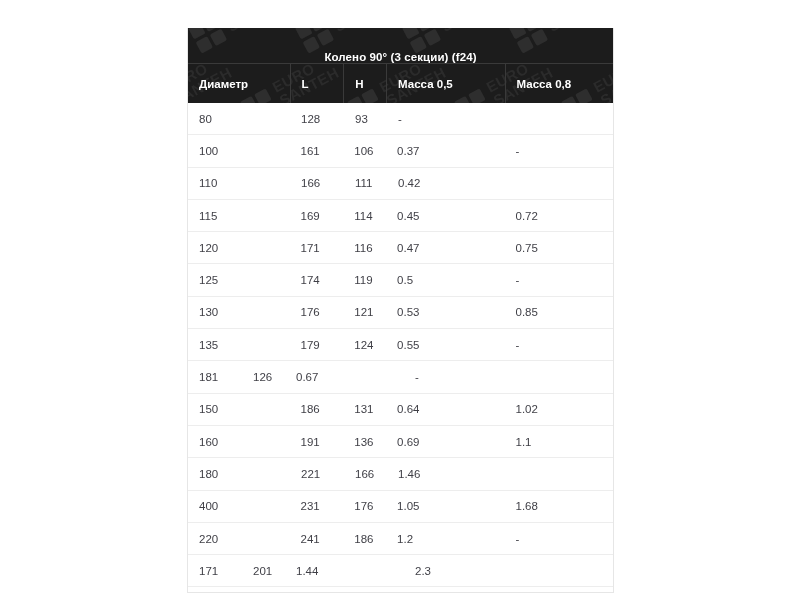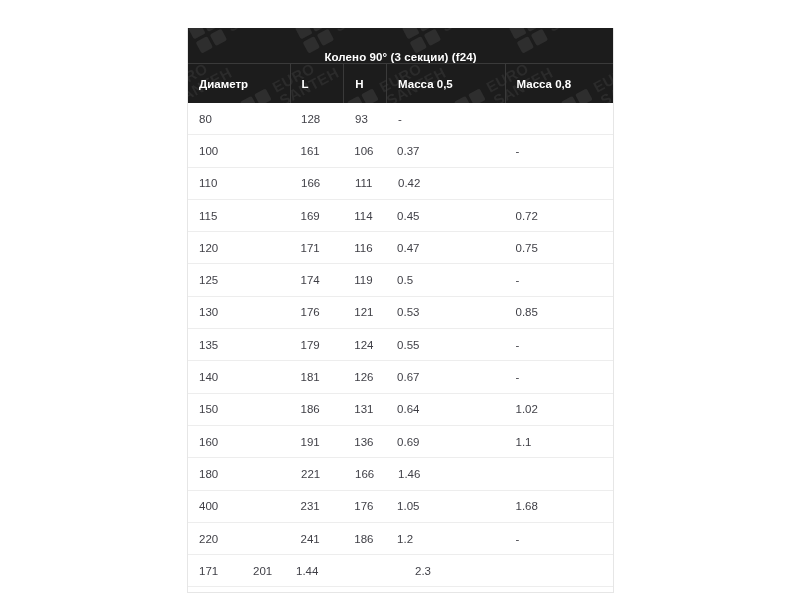--- a/index.html
+++ b/index.html
@@ -319,21 +319,20 @@
         <div class="data-cell c4">0.85</div>
       </div>
       <div class="data-row">
         <div class="data-cell c0">135</div>
         <div class="data-cell c1">179</div>
         <div class="data-cell c2">124</div>
         <div class="data-cell c3">0.55</div>
         <div class="data-cell c4">-</div>
       </div>
       <div class="data-row">
-        <div class="data-cell c0">140</div>
         <div class="data-cell c1">181</div>
         <div class="data-cell c2">126</div>
         <div class="data-cell c3">0.67</div>
         <div class="data-cell c4">-</div>
       </div>
       <div class="data-row">
         <div class="data-cell c0">150</div>
         <div class="data-cell c1">186</div>
         <div class="data-cell c2">131</div>
         <div class="data-cell c3">0.64</div>

